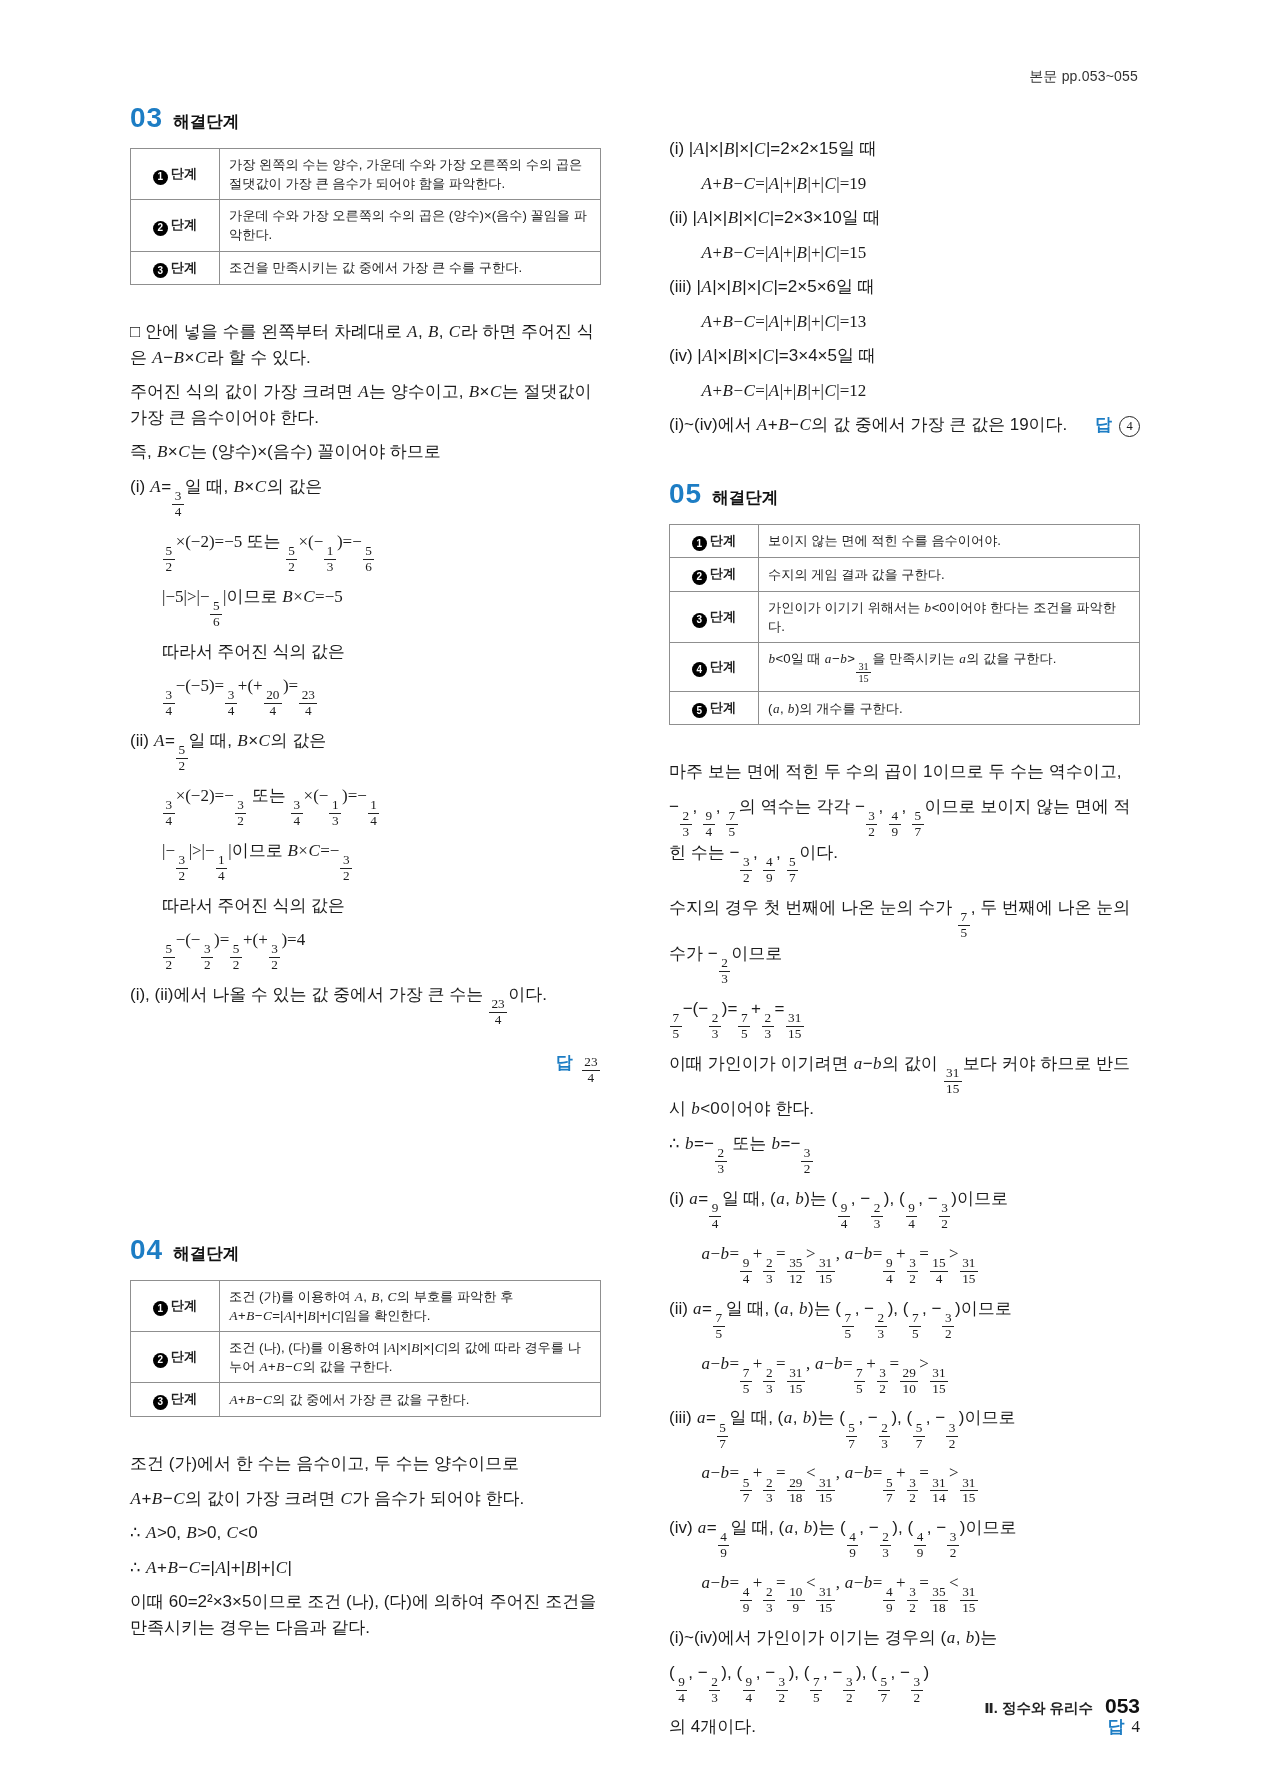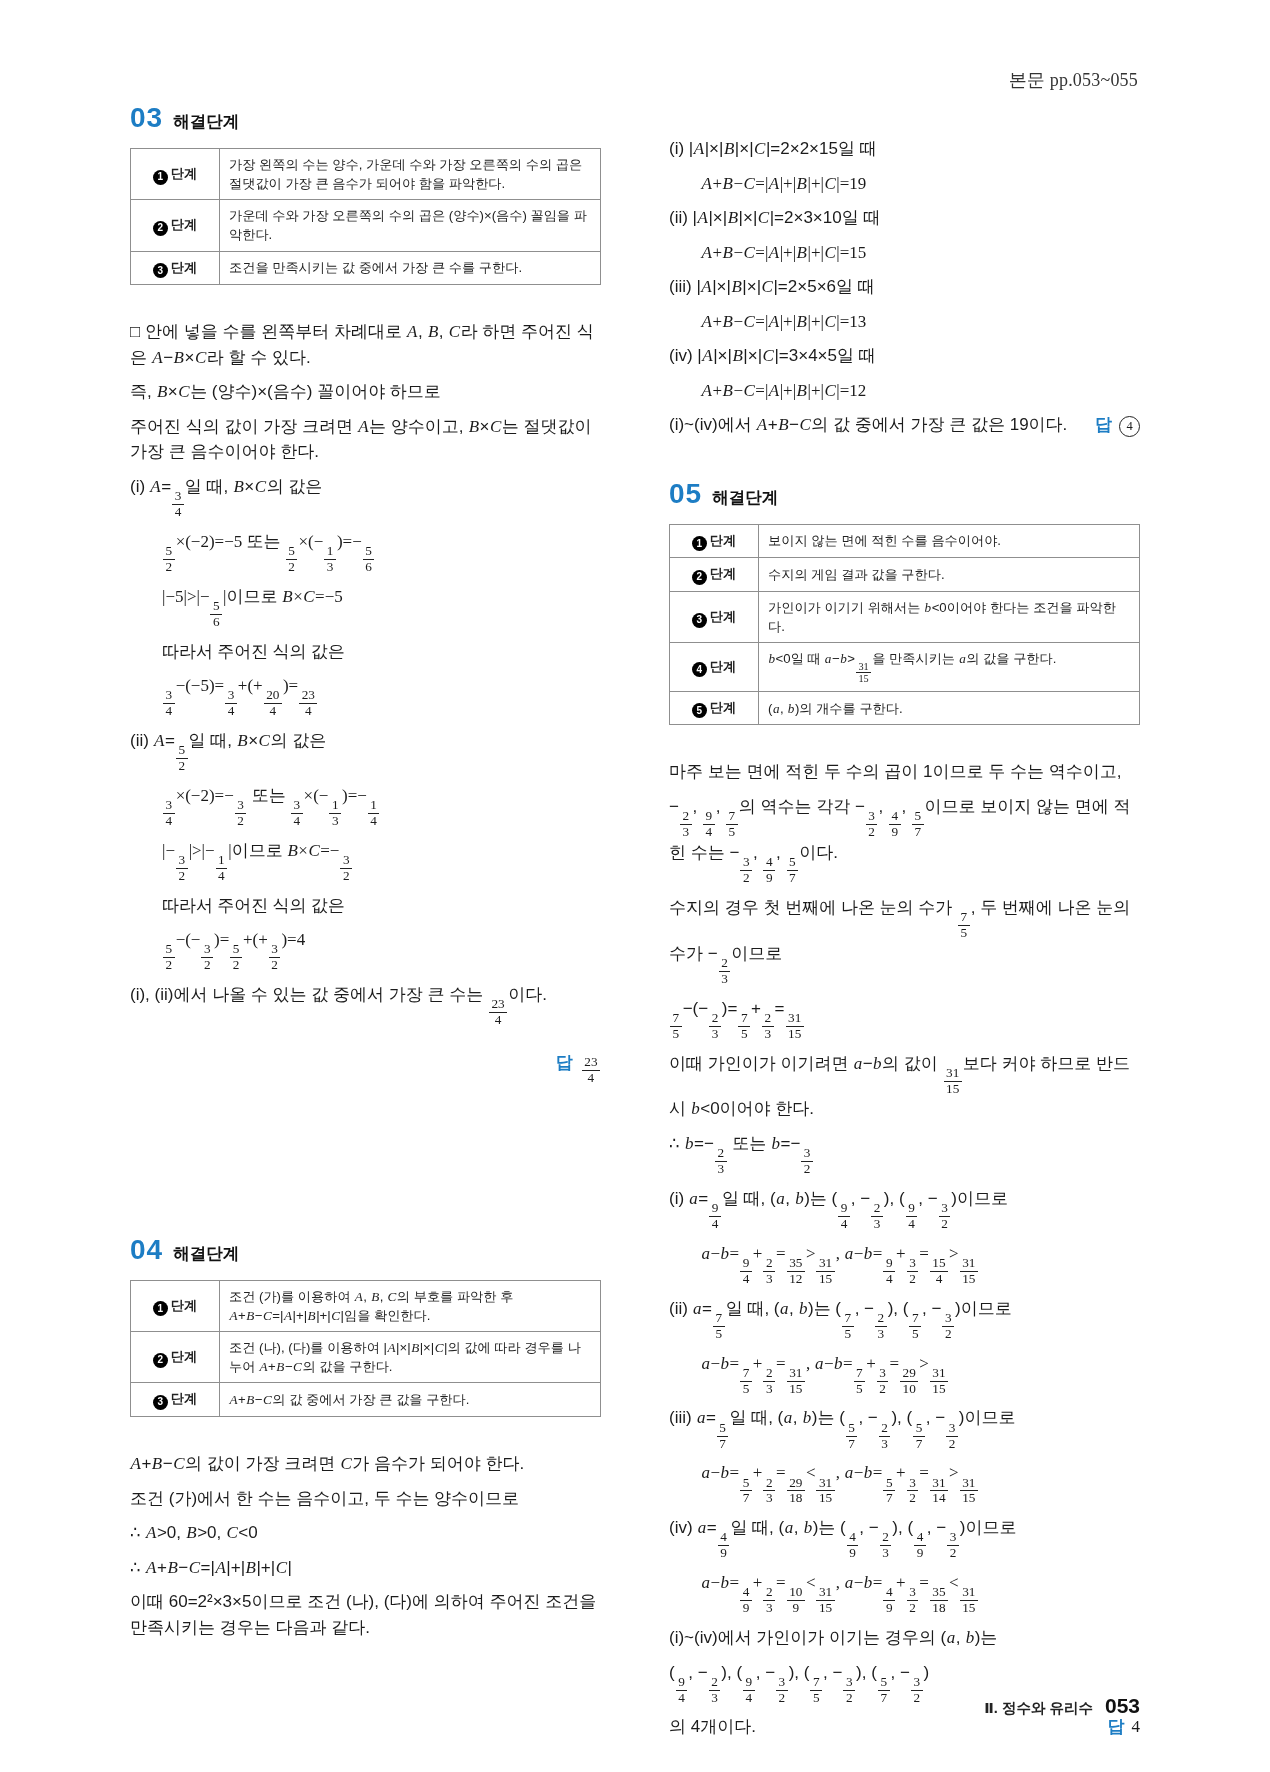--- a/index.html
+++ b/index.html
@@ -2,23 +2,22 @@
 <html style="--accent: #1d7dc4;"><head>
 <meta charset="utf-8">
 <style>
   html,body{margin:0;padding:0;}
   body{
     width:1270px;height:1772px;position:relative;background:#ffffff;
     color:#1b1b1b;font-family:"Liberation Sans","DejaVu Sans",sans-serif;
     overflow:hidden;
   }
   .page-header{
-    position:absolute;top:68px;right:132px;font-size:18px;color:#333;
+    position:absolute;top:68px;right:132px;font-size:14px;color:#333;
     letter-spacing:.2px;
-    font-family:Liberation Serif, serif;
   }
   .columns{
     position:absolute;top:102px;left:130px;right:130px;
     display:flex;gap:68px;align-items:flex-start;
   }
   .col{flex:1;min-width:0;}
   .probhead{display:flex;align-items:baseline;margin:0 0 14px 0;}
   .pnum{
     font-size:28px;font-weight:bold;color:var(--accent,#1d7dc4);
     letter-spacing:1px;
@@ -99,22 +98,22 @@
               <td>가운데 수와 가장 오른쪽의 수의 곱은 (양수)×(음수) 꼴임을 파악한다.</td>
             </tr>
             <tr>
               <td class="step-label"><span class="badge">3</span>단계</td>
               <td>조건을 만족시키는 값 중에서 가장 큰 수를 구한다.</td>
             </tr>
           </tbody>
       </table>
       <div class="body">
           <div class="line p">□ 안에 넣을 수를 왼쪽부터 차례대로 <i class="mvar">A</i>, <i class="mvar">B</i>, <i class="mvar">C</i>라 하면 주어진 식은 <i class="mvar">A</i>−<i class="mvar">B</i>×<i class="mvar">C</i>라 할 수 있다.</div>
+          <div class="line p">주어진 식의 값이 가장 크려면 <i class="mvar">A</i>는 양수이고, <i class="mvar">B</i>×<i class="mvar">C</i>는 절댓값이 가장 큰 음수이어야 한다.</div>
           <div class="line p">즉, <i class="mvar">B</i>×<i class="mvar">C</i>는 (양수)×(음수) 꼴이어야 하므로</div>
-          <div class="line p">주어진 식의 값이 가장 크려면 <i class="mvar">A</i>는 양수이고, <i class="mvar">B</i>×<i class="mvar">C</i>는 절댓값이 가장 큰 음수이어야 한다.</div>
           <div class="line p">(i) <i class="mvar">A</i>=<span class="frac">
               <span class="fnum">3</span>
               <span class="fden">4</span>
             </span>일 때, <i class="mvar">B</i>×<i class="mvar">C</i>의 값은</div>
           <div class="line eq"><span class="frac">
               <span class="fnum">5</span>
               <span class="fden">2</span>
             </span>×(−2)=−5 또는 <span class="frac">
               <span class="fnum">5</span>
               <span class="fden">2</span>
@@ -216,22 +215,22 @@
               <td class="step-label"><span class="badge">2</span>단계</td>
               <td>조건 (나), (다)를 이용하여 |<i class="mvar">A</i>|×|<i class="mvar">B</i>|×|<i class="mvar">C</i>|의 값에 따라 경우를 나누어 <i class="mvar">A</i>+<i class="mvar">B</i>−<i class="mvar">C</i>의 값을 구한다.</td>
             </tr>
             <tr>
               <td class="step-label"><span class="badge">3</span>단계</td>
               <td><i class="mvar">A</i>+<i class="mvar">B</i>−<i class="mvar">C</i>의 값 중에서 가장 큰 값을 구한다.</td>
             </tr>
           </tbody>
       </table>
       <div class="body">
+          <div class="line p">조건 (가)에서 한 수는 음수이고, 두 수는 양수이므로</div>
           <div class="line p"><i class="mvar">A</i>+<i class="mvar">B</i>−<i class="mvar">C</i>의 값이 가장 크려면 <i class="mvar">C</i>가 음수가 되어야 한다.</div>
-          <div class="line p">조건 (가)에서 한 수는 음수이고, 두 수는 양수이므로</div>
           <div class="line p">∴ <i class="mvar">A</i>&gt;0, <i class="mvar">B</i>&gt;0, <i class="mvar">C</i>&lt;0</div>
           <div class="line p">∴ <i class="mvar">A</i>+<i class="mvar">B</i>−<i class="mvar">C</i>=|<i class="mvar">A</i>|+|<i class="mvar">B</i>|+|<i class="mvar">C</i>|</div>
           <div class="line p">이때 60=2²×3×5이므로 조건 (나), (다)에 의하여 주어진 조건을 만족시키는 경우는 다음과 같다.</div>
         </div>
     </section>
 
   </div>
 
   <div class="col">
 

